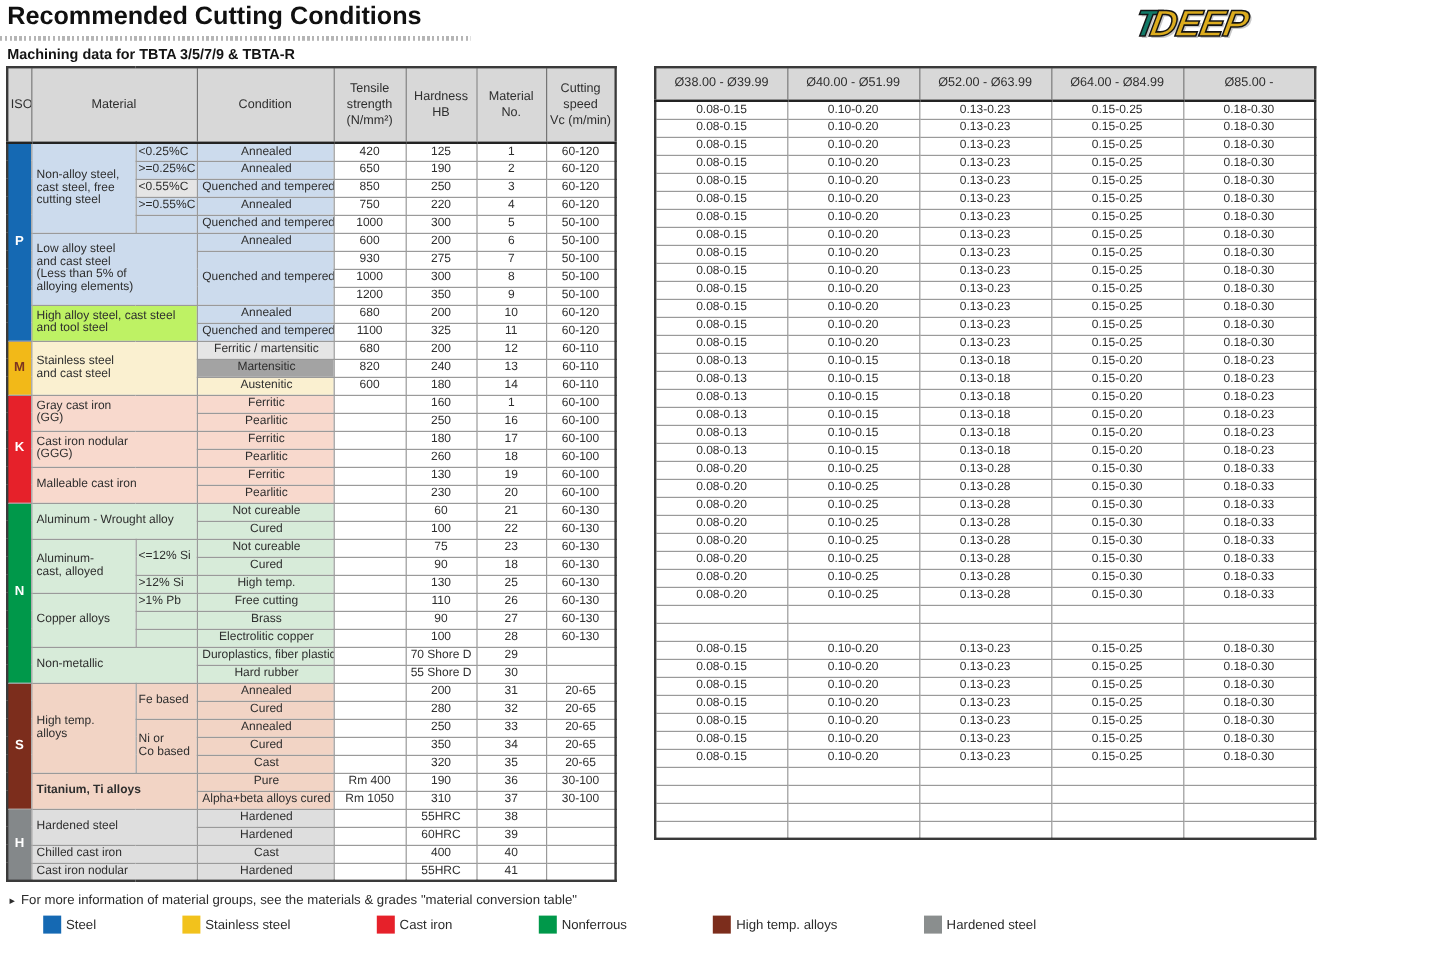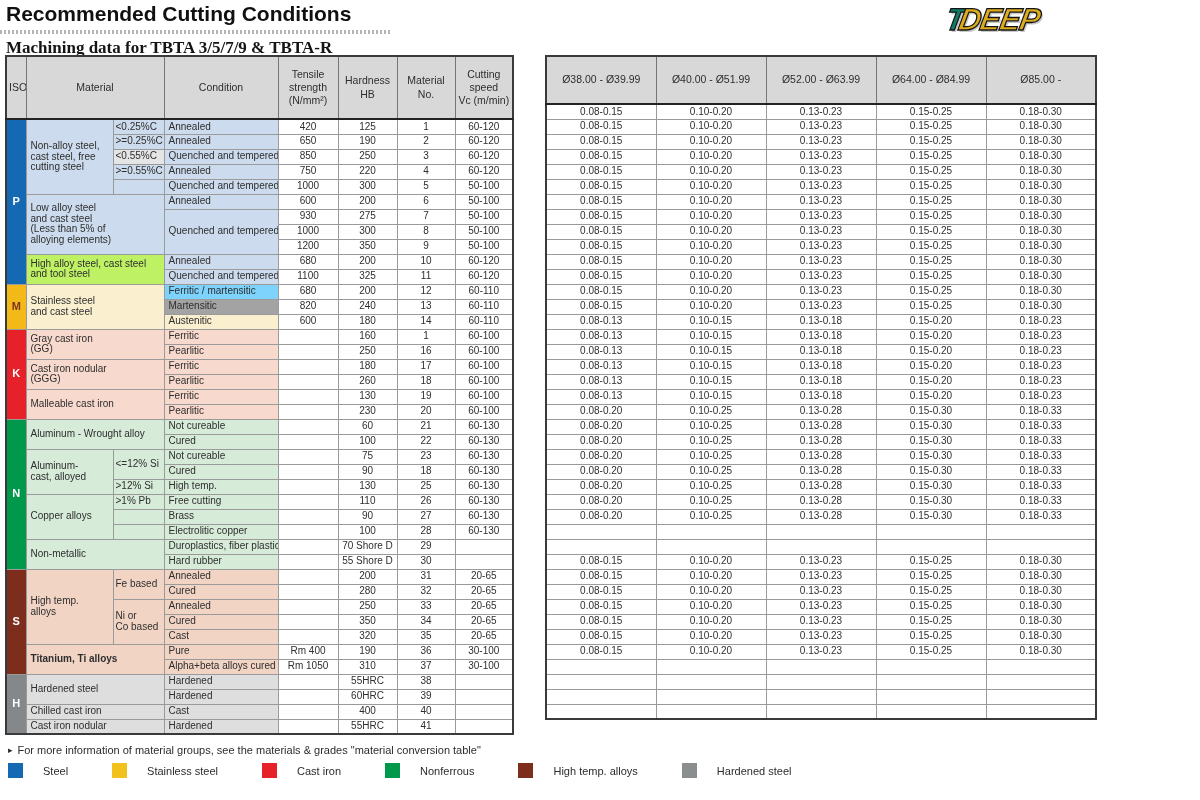--- a/index.html
+++ b/index.html
@@ -12,58 +12,58 @@
   .page-title {
     position:absolute; left:6px; top:2px; margin:0;
     font-size:21px; font-weight:bold; color:#101010; letter-spacing:0;
   }
   .title-rule {
     position:absolute; left:0; top:30px; width:392px; height:4px;
     background:repeating-linear-gradient(90deg,#b5b5b5 0 2px,#ffffff 2px 4px);
   }
   .page-subtitle {
     position:absolute; left:6px; top:38px; margin:0;
-    font-size:17px; font-weight:bold; color:#141414;font-family:Liberation Serif, serif;
+    font-size:12px; font-weight:bold; color:#141414;
   }
   .logo {
     position:absolute; left:946px; top:2px; transform:skewX(-10deg);
     font-style:italic; font-weight:bold; font-size:31px; letter-spacing:-1px;
     white-space:nowrap;
   }
   .logo .t   { color:#127a68; -webkit-text-stroke:1.3px #141414; text-shadow:2px 2px 0 #c9c9c9; }
   .logo .deep{ color:#dcac1e; -webkit-text-stroke:1.3px #141414; margin-left:-5px; text-shadow:2px 2px 0 #c9c9c9; }
   
   table { border-collapse:collapse; table-layout:fixed; }
   th, td { padding:0 2px; font-size:10px; color:#2e2e2e; overflow:hidden; }
   .main-table { position:absolute; left:5px;  top:55px; width:507px; border:2px solid #3a3a3a; }
   .feed-table { position:absolute; left:545px; top:55px; width:552px; border:2px solid #3a3a3a; }
   .main-table thead th, .feed-table thead th {
     background:#d8d8d8; font-weight:normal; font-size:10.5px; text-align:center;
     white-space:pre-line; line-height:1.25; border:1px solid #757575;
   }
   .main-table thead th { height:63px; border-bottom:2px solid #232323; }
   .feed-table thead .feed-title-th { height:32px; }
-  .feed-table thead .feed-col-th   { height:48px; border-bottom:2px solid #232323; }
+  .feed-table thead .feed-col-th   { height:28px; border-bottom:2px solid #232323; }
   .main-table tbody tr, .feed-table tbody tr { height:15px; }
   .main-table tbody td, .feed-table tbody td { border:1px solid #9a9a9a; line-height:1.05; }
   td.num, td.feed-cell { text-align:center; background:#ffffff; }
-  td.cond { text-align:left; padding-left:4px; white-space:nowrap;margin-left:28px; }
+  td.cond { text-align:center; padding-left:4px; white-space:nowrap;margin-left:28px; }
   td.mat-name { text-align:left; padding-left:4px; white-space:pre-line; border-right:none; }
   td.mat-sub  { text-align:left; padding-left:2px; white-space:pre-line; border-left:none; }
   td.iso-cell { text-align:center; font-weight:bold; font-size:11px; border:1px solid #4e4e4e; }
   
   .footer-note {
     position:absolute; left:8px; top:744px; font-size:11px; color:#2c2c2c;
     display:flex; align-items:center; gap:5px;
   }
   .footer-note .bullet { font-size:9px; color:#2c2c2c; }
   .legend {
     position:absolute; left:8px; top:763px; display:flex; gap:44px; align-items:center;
   }
-  .legend-item { display:flex; align-items:center; gap:20px; }
+  .legend-item { display:flex; align-items:center; gap:4px;margin-left:28px; }
   .legend-swatch { width:15px; height:15px; display:inline-block; }
   .legend-label { font-size:11px; color:#2c2c2c; }
 </style>
 </head>
 <body>
 
 <div class="page">
 
   <h1 class="page-title">Recommended Cutting Conditions</h1>
   <div class="title-rule"></div>
@@ -189,21 +189,21 @@
           <td class="cond" rowspan="1" style="background: rgb(204, 219, 237);">Quenched and tempered</td>
           <td class="num">1100</td>
           <td class="num">325</td>
           <td class="num">11</td>
           <td class="num">60-120</td>
         </tr>
         <tr>
           <td class="iso-cell" rowspan="3" style="background: rgb(242, 185, 24); color: rgb(125, 52, 32);">M</td>
           <td class="mat-name" rowspan="3" colspan="2" style="background: rgb(250, 240, 208);">Stainless steel
 and cast steel</td>
-          <td class="cond" rowspan="1" style="background: #7dd3fc;">Ferritic / martensitic</td>
+          <td class="cond" rowspan="1" style="background: #e5e5e5;">Ferritic / martensitic</td>
           <td class="num">680</td>
           <td class="num">200</td>
           <td class="num">12</td>
           <td class="num">60-110</td>
         </tr>
         <tr>
           <td class="cond" rowspan="1" style="background: #a3a3a3;">Martensitic</td>
           <td class="num">820</td>
           <td class="num">240</td>
           <td class="num">13</td>

